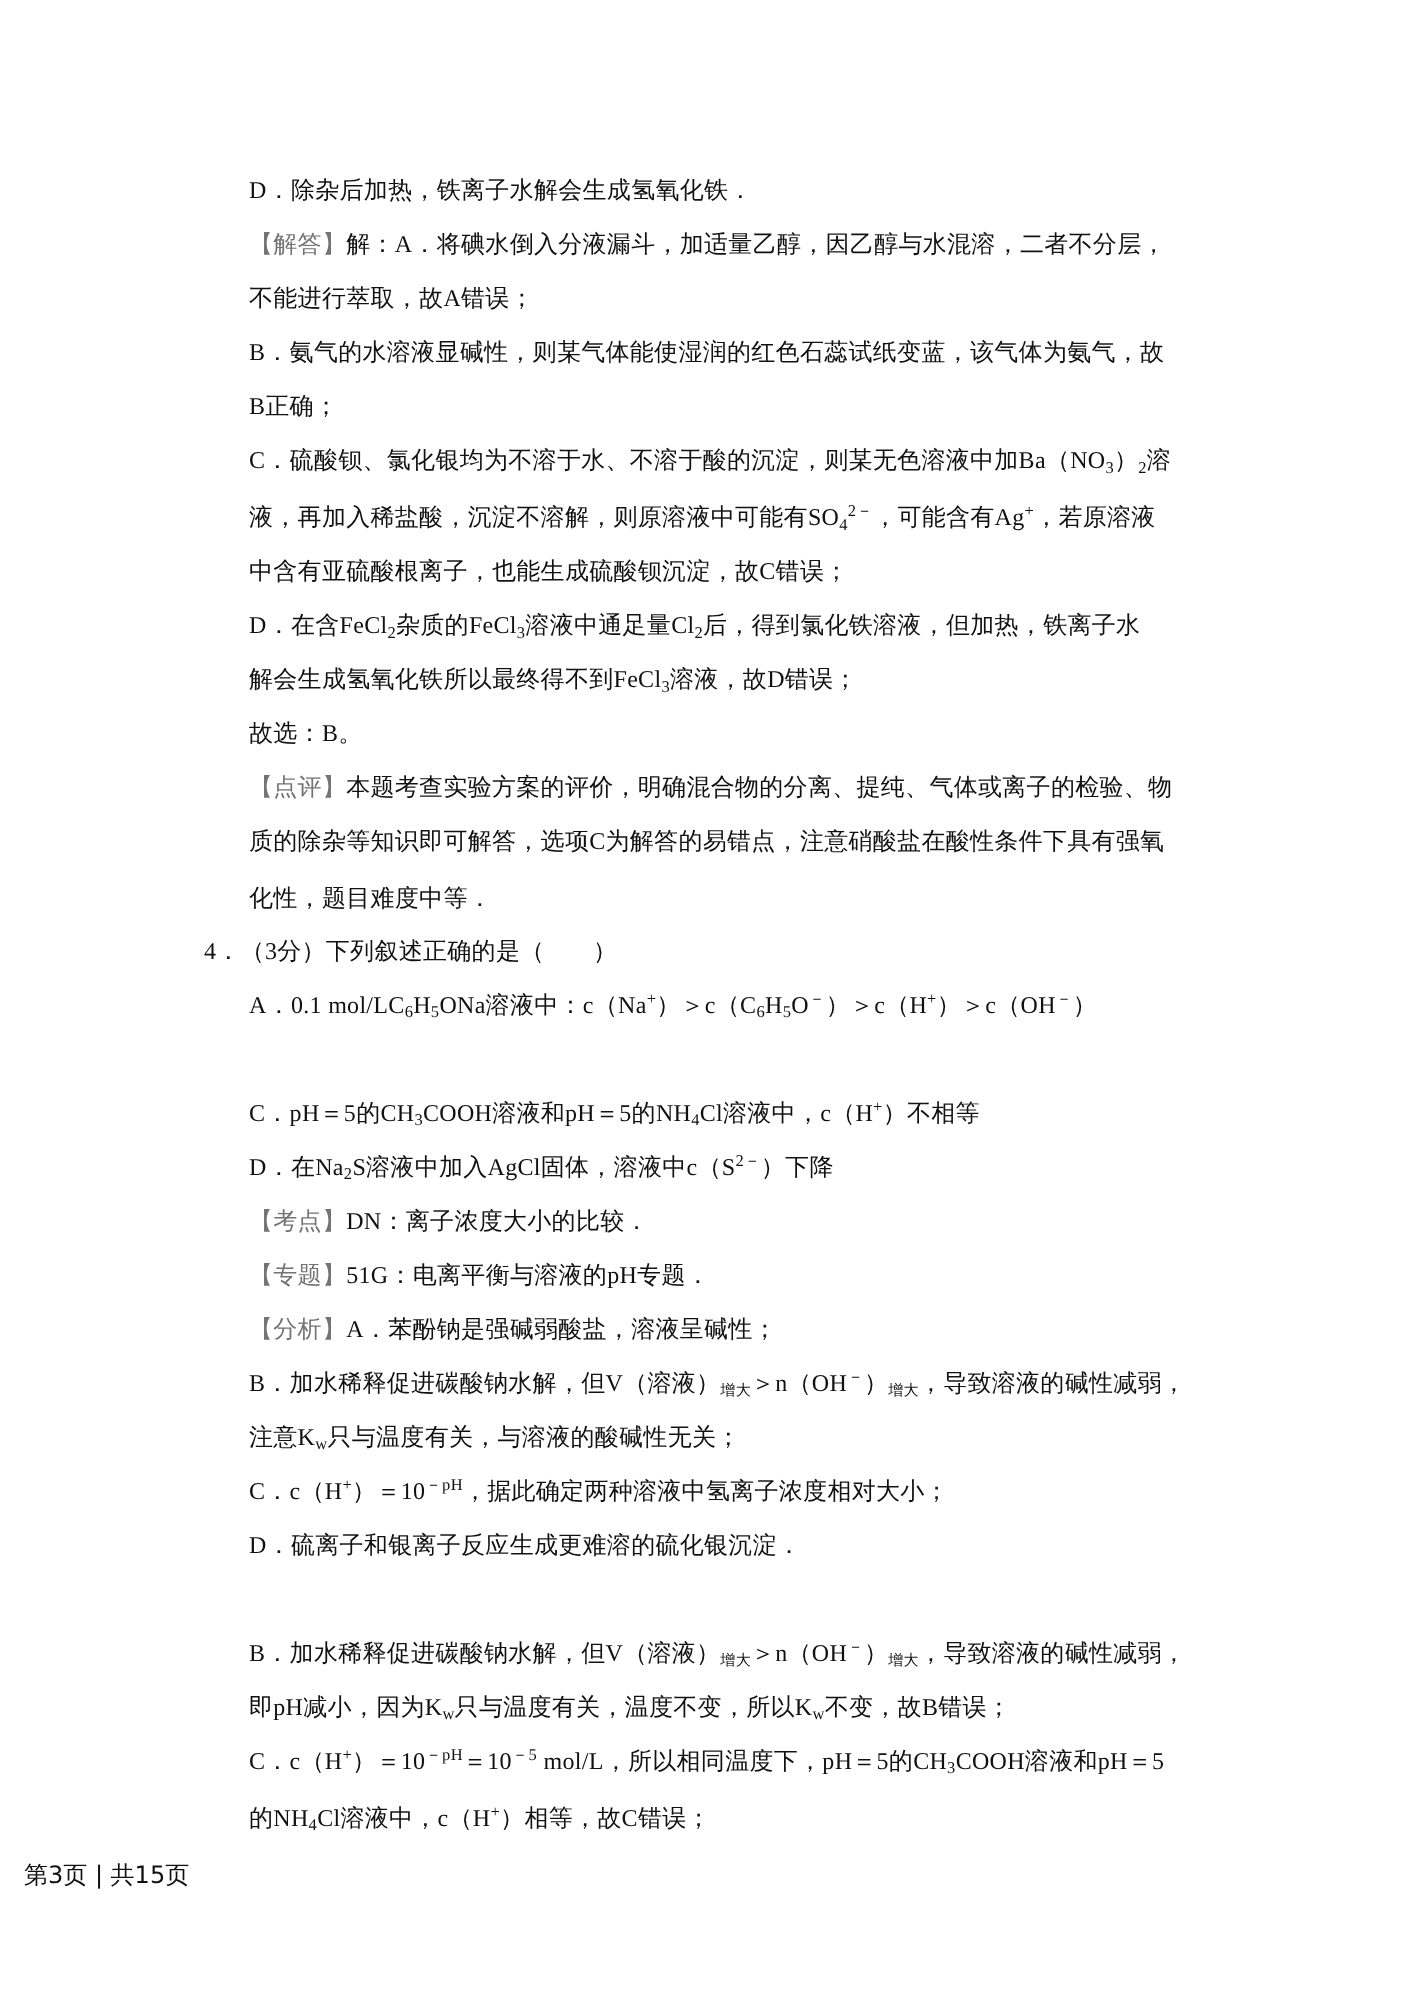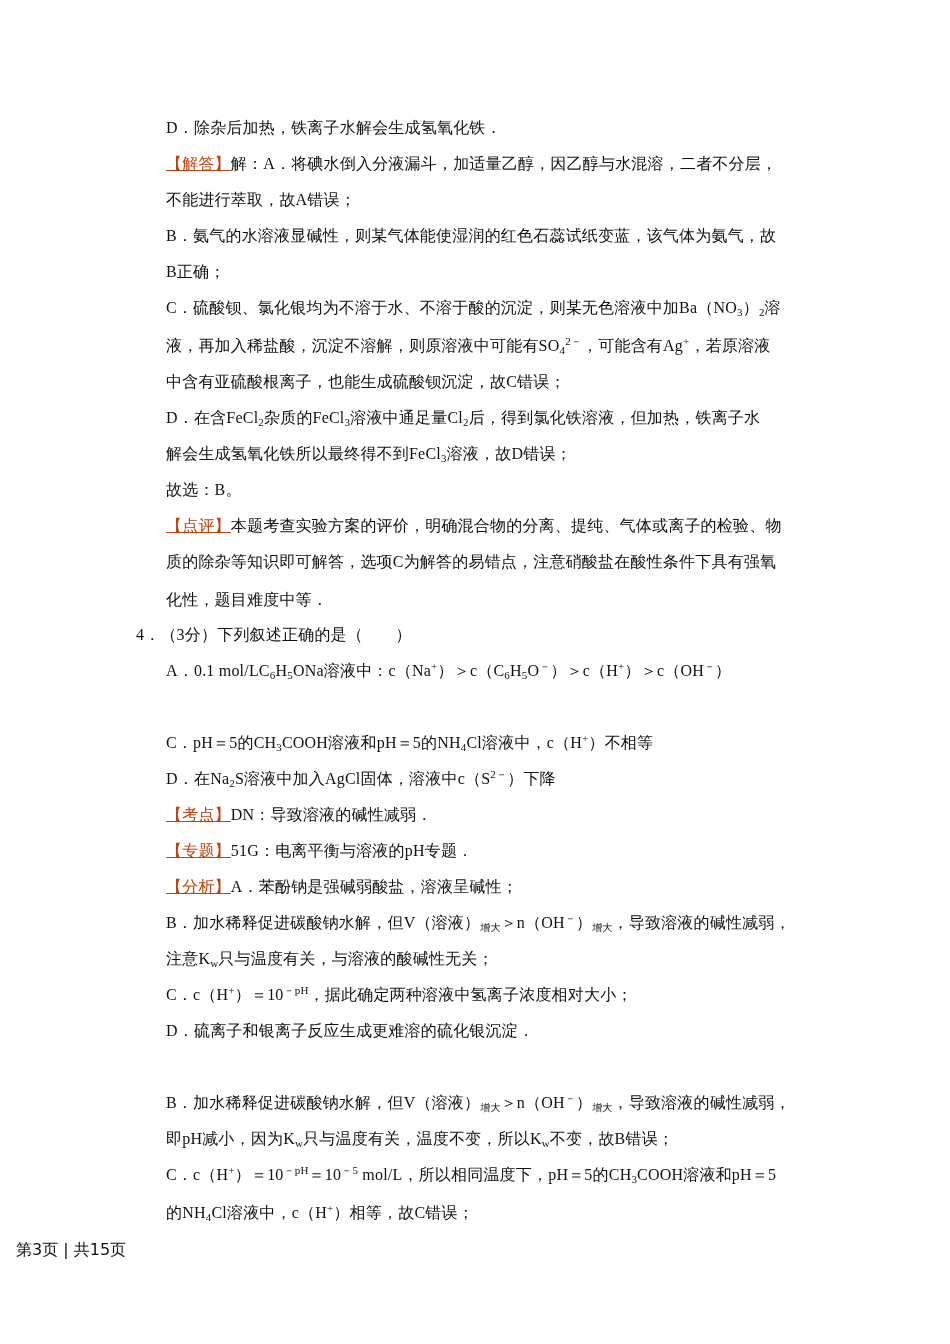--- a/index.html
+++ b/index.html
@@ -2,21 +2,21 @@
 <html><head>
 <meta charset="utf-8">
 <style>
   html, body { margin:0; padding:0; background:#ffffff; }
   body { width:950px; height:1344px; position:relative; overflow:hidden;
          font-family:"Liberation Serif","DejaVu Serif",serif; color:#111; }
   .page { position:absolute; left:0; top:0; width:950px; height:1344px; }
   .line { position:absolute; left:166px; font-size:16px; line-height:20px; white-space:nowrap; letter-spacing:0.2px; }
   .q { left:136px; }
   .opt { left:166px; }
-  .tag { color:#c2410c;text-decoration:underline; }
+  .tag { color:#737373; }
   sub { font-size:11px; vertical-align:-3px; line-height:0; }
   sup { font-size:11px; vertical-align:6px; line-height:0; }
   .tiny { font-size:10px; vertical-align:-3px;margin-top:33px; }
   .footer { position:absolute; top:1240px; left:0; width:950px; text-align:left; font-family:"DejaVu Sans",sans-serif; font-size:16px;margin-left:16px; }
 </style>
 </head>
 <body>
 
 <div class="page">
 
@@ -47,21 +47,21 @@
 
   <div class="line q" style="top:625px"><span>4．</span><span>（3分）下列叙述正确的是（　　）</span></div>
 
   <div class="line opt" style="top:661px"><span>A．0.1 mol/LC</span><sub>6</sub><span>H</span><sub>5</sub><span>ONa溶液中：c（Na</span><sup>+</sup><span>）＞c（C</span><sub>6</sub><span>H</span><sub>5</sub><span>O</span><sup>－</sup><span>）＞c（H</span><sup>+</sup><span>）＞c（OH</span><sup>－</sup><span>）</span></div>
 
 
   <div class="line opt" style="top:733px"><span>C．pH＝5的CH</span><sub>3</sub><span>COOH溶液和pH＝5的NH</span><sub>4</sub><span>Cl溶液中，c（H</span><sup>+</sup><span>）不相等</span></div>
 
   <div class="line opt" style="top:769px"><span>D．在Na</span><sub>2</sub><span>S溶液中加入AgCl固体，溶液中c（S</span><sup>2－</sup><span>）下降</span></div>
 
-  <div class="line" style="top:805px"><span class="tag">【考点】</span><span>DN：导致溶液的碱性减弱．</span></div>
+  <div class="line" style="top:805px"><span class="tag">【考点】</span><span>DN：离子浓度大小的比较．</span></div>
 
   <div class="line" style="top:841px"><span class="tag">【专题】</span><span>51G：电离平衡与溶液的pH专题．</span></div>
 
   <div class="line" style="top:877px"><span class="tag">【分析】</span><span>A．苯酚钠是强碱弱酸盐，溶液呈碱性；</span></div>
 
   <div class="line" style="top:913px"><span>B．加水稀释促进碳酸钠水解，但V（溶液）</span><span class="tiny">增大</span><span>＞n（OH</span><sup>－</sup><span>）</span><span class="tiny">增大</span><span>，导致溶液的碱性减弱，</span></div>
 
   <div class="line" style="top:949px"><span>注意K</span><sub>w</sub><span>只与温度有关，与溶液的酸碱性无关；</span></div>
 
   <div class="line" style="top:985px"><span>C．c（H</span><sup>+</sup><span>）＝10</span><sup>－pH</sup><span>，据此确定两种溶液中氢离子浓度相对大小；</span></div>

